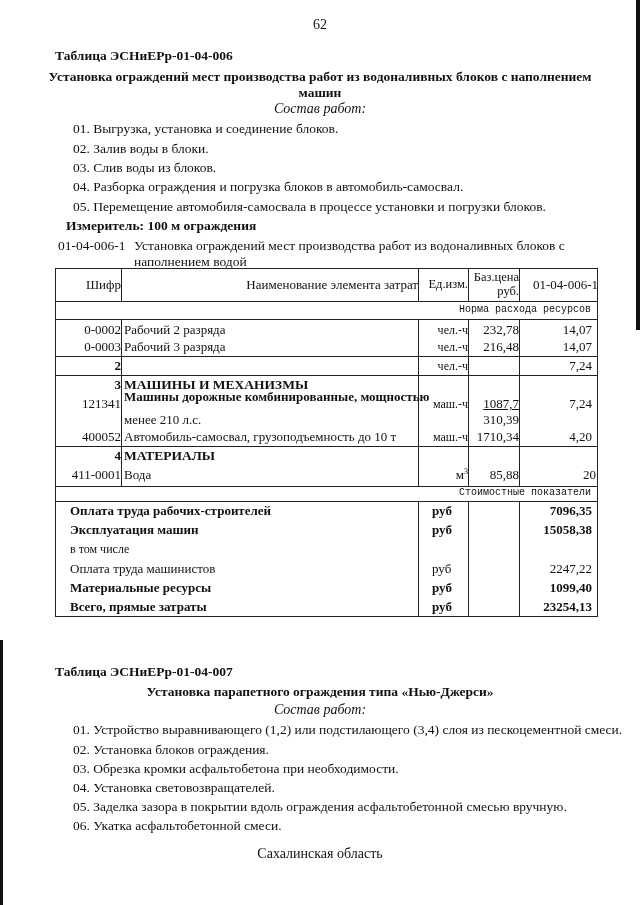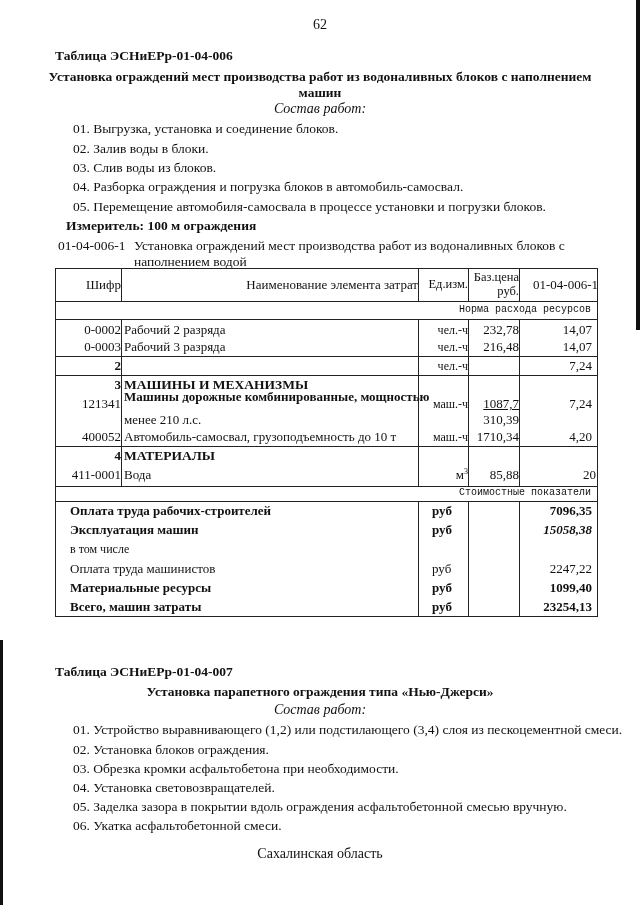--- a/index.html
+++ b/index.html
@@ -125,33 +125,33 @@
   <div class="cell r" style="right:1px;top:198px;">20</div>
 
   <div class="cell r sans" style="right:6px;top:218px;">Стоимостные показатели</div>
 
   <div class="cell b" style="left:14px;top:234px;">Оплата труда рабочих-строителей</div>
   <div class="cell b" style="left:376px;top:234px;">руб</div>
   <div class="cell b r" style="right:5px;top:234px;">7096,35</div>
 
   <div class="cell b" style="left:14px;top:253px;">Эксплуатация машин</div>
   <div class="cell b" style="left:376px;top:253px;">руб</div>
-  <div class="cell b r" style="right:5px;top:253px;font-style:italic;">15058,38</div>
+  <div class="cell b r" style="right:5px;top:253px;">15058,38</div>
 
   <div class="cell" style="left:14px;top:273px;font-size:12px;">в том числе</div>
 
   <div class="cell" style="left:14px;top:292px;">Оплата труда машинистов</div>
   <div class="cell" style="left:376px;top:292px;">руб</div>
   <div class="cell r" style="right:5px;top:292px;">2247,22</div>
 
   <div class="cell b" style="left:14px;top:311px;">Материальные ресурсы</div>
   <div class="cell b" style="left:376px;top:311px;">руб</div>
   <div class="cell b r" style="right:5px;top:311px;">1099,40</div>
 
-  <div class="cell b" style="left:14px;top:330px;">Всего, машин затраты</div>
+  <div class="cell b" style="left:14px;top:330px;">Всего, прямые затраты</div>
   <div class="cell b" style="left:376px;top:330px;">руб</div>
   <div class="cell b r" style="right:5px;top:330px;">23254,13</div>
 </div>
 
 <div class="abs tbl-title" style="left:55px;top:664px;">Таблица  ЭСНиЕРр-01-04-007</div>
 <div class="abs heading" style="top:684px;">Установка парапетного ограждения типа «Нью-Джерси»</div>
 <div class="abs subhead" style="top:702px;">Состав работ:</div>
 <div class="abs work" style="left:73px;top:722px;">01. Устройство выравнивающего (1,2) или подстилающего (3,4) слоя из пескоцементной смеси.</div>
 <div class="abs work" style="left:73px;top:742px;">02. Установка блоков ограждения.</div>
 <div class="abs work" style="left:73px;top:761px;">03. Обрезка кромки асфальтобетона при необходимости.</div>

